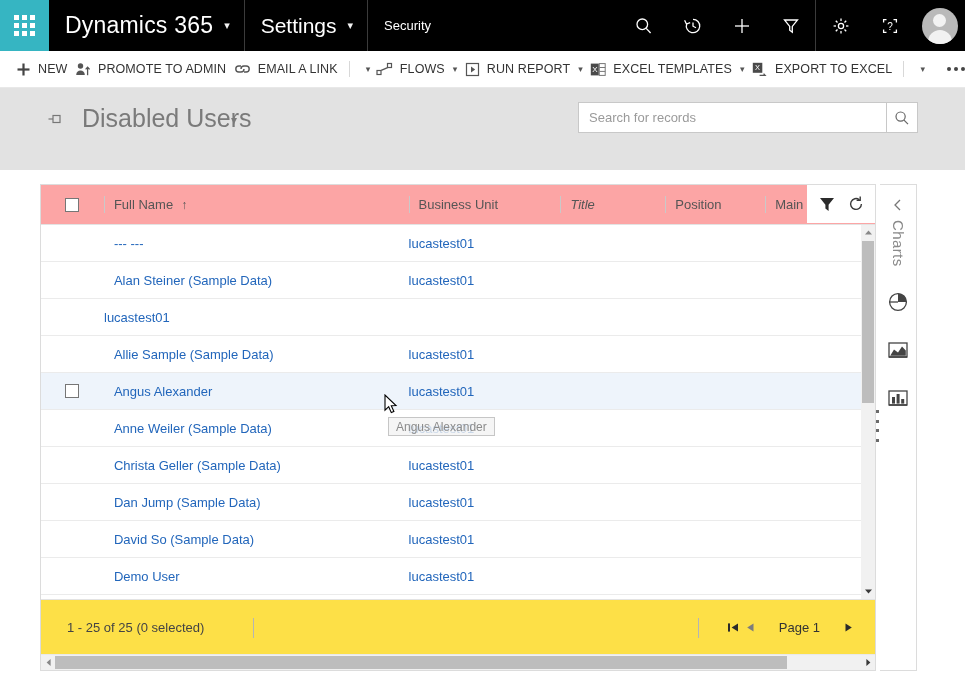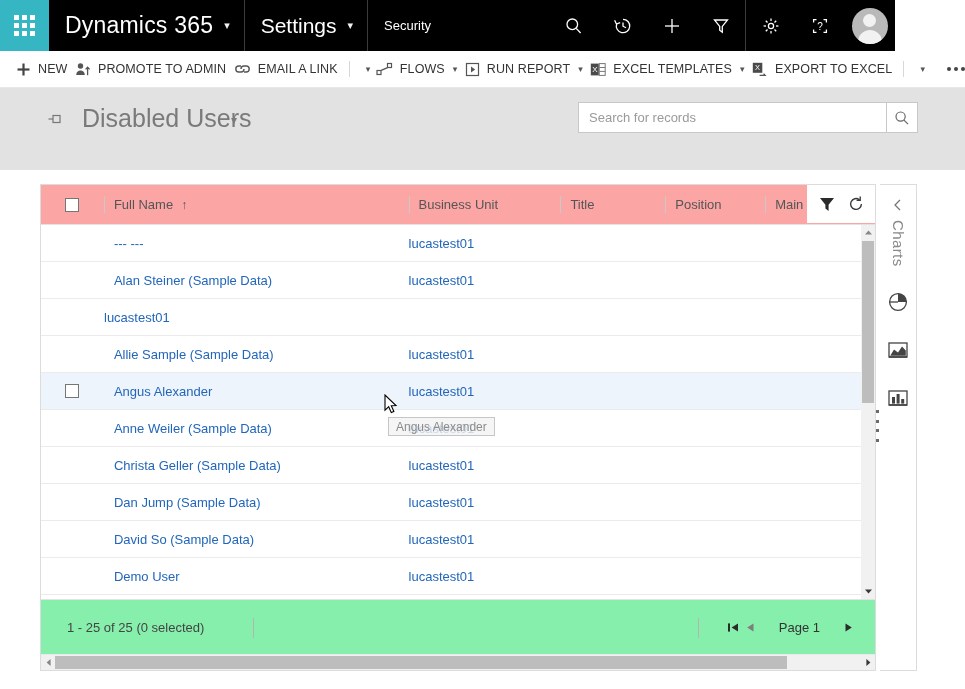--- a/index.html
+++ b/index.html
@@ -6,21 +6,21 @@
     margin: 0; padding: 0;
     width: 965px; height: 689px;
     background: #ffffff;
     font-family: "Liberation Sans", sans-serif;
     overflow: hidden;
   }
   .app { position: relative; width: 965px; height: 689px; }
 
   
   .topnav {
-    position: absolute; top: 0; left: 0; width: 895px; height: 51px;
+    position: absolute; top: 0; left: 0; width: 965px; height: 51px;
     background: #000000; display: flex; align-items: stretch;
   }
   .applauncher {
     width: 49px; height: 51px; background: #36b5c2;
     display: flex; align-items: center; justify-content: center;
     cursor: pointer;
   }
   .waffle { display: grid; grid-template-columns: repeat(3, 5px);
     grid-template-rows: repeat(3, 5px); gap: 3px; }
   .waffle i { background: #ffffff; display: block; width: 5px; height: 5px; }
@@ -133,21 +133,21 @@
   .gridbody { position: relative; height: 374px; overflow: hidden; }
   .row { display: flex; align-items: center; height: 37px;
     border-bottom: 1px solid #ebebeb; box-sizing: border-box; cursor: pointer; }
   .row.hovered { background: #eef4fb; }
   .rowchk { width: 63px; display: flex; align-items: center; justify-content: center; }
   .cell { font-size: 13px; color: #2266bb; white-space: nowrap; overflow: hidden;
     box-sizing: border-box; }
   .cell.link { cursor: pointer; }
   .c-name { width: 305px; padding-left: 10px; }
   .c-bu { width: 152px; }
-  .c-title { width: 105px; }
+  .c-title { width: 105px; font-style: italic; }
   .c-pos { width: 100px; }
   .c-main { width: 110px; }
 
   
   .vscroll { position: absolute; right: 0; top: 0; width: 14px; height: 374px;
     background: #f1f1f1; cursor: pointer; }
   .vthumb { position: absolute; left: 1px; top: 16px; width: 12px; height: 162px;
     background: #bdbdbd; cursor: pointer; }
   .vsarrow { position: absolute; left: 0; width: 14px; height: 15px;
     display: flex; align-items: center; justify-content: center; cursor: pointer; }
@@ -160,21 +160,21 @@
   .hthumb { position: absolute; left: 14px; top: 1px; width: 732px; height: 13px;
     background: #bdbdbd; cursor: pointer; }
   .hsarrow { position: absolute; top: 0; width: 14px; height: 15px;
     display: flex; align-items: center; justify-content: center; cursor: pointer; }
   .hsarrow.left { left: 0; }
   .hsarrow.right { right: 0; }
 
   
   .gridfoot {
     position: absolute; left: 0; bottom: 15px; width: 834px; height: 56px;
-    background: #86efac; border-top: 1px solid #e3e3e3;
+    background: #fde047; border-top: 1px solid #e3e3e3;
     display: flex; align-items: center; box-sizing: border-box; gap: 12px;
   }
   .footcount { font-size: 13px; color: #444; margin-left: 26px; white-space: nowrap; }
   .footsep { width: 1px; height: 20px; background: #b5b5b5; margin-left: 37px; }
   .pager { margin-left: auto; display: flex; align-items: center; padding-right: 18px; }
   .pagerdiv { width: 1px; height: 20px; background: #b5b5b5; margin-right: 26px; }
   .pgbtn { cursor: pointer; display: flex; align-items: center;
     justify-content: center; width: 17px; height: 22px; }
   .pglabel { font-size: 13px; color: #333; margin: 0 20px; white-space: nowrap; }
 

